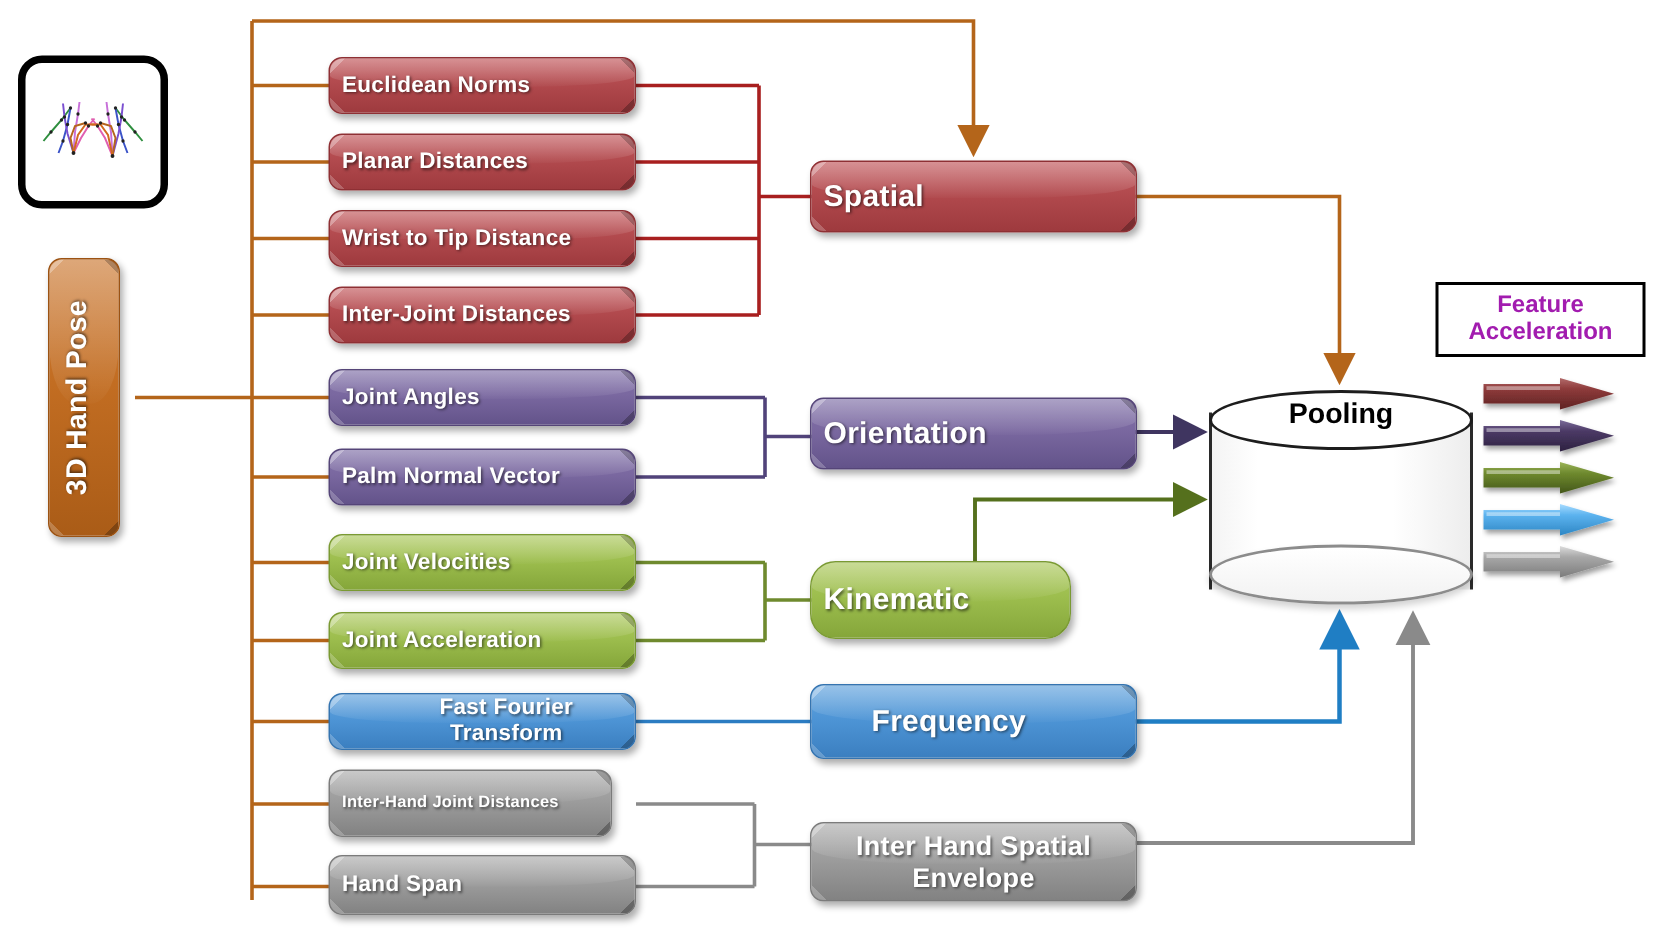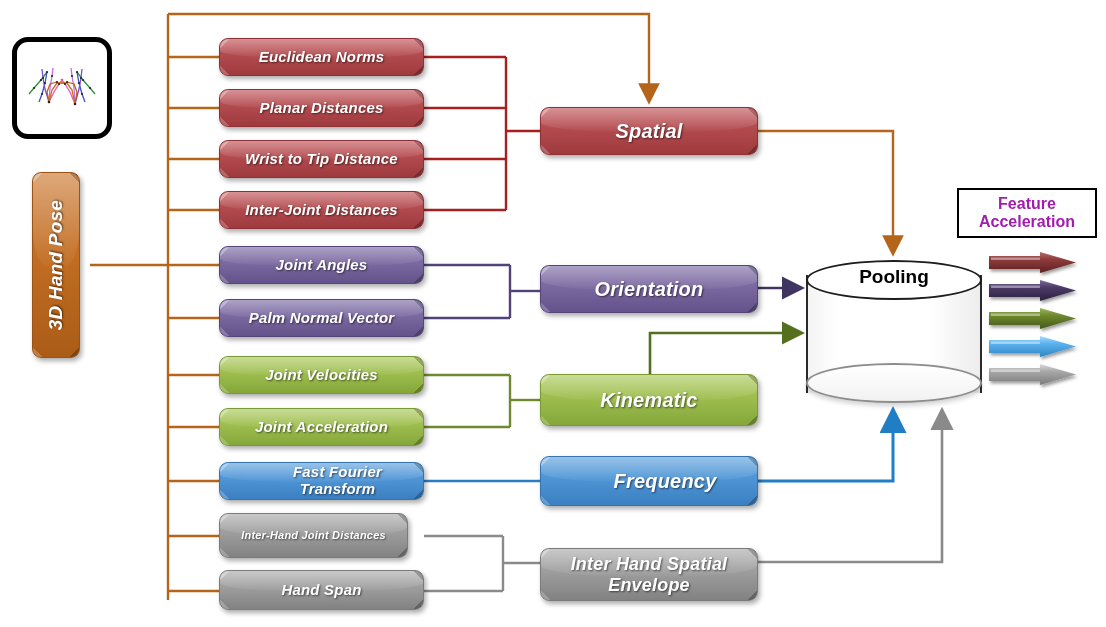--- a/index.html
+++ b/index.html
@@ -4,30 +4,29 @@
 <style>
   html,body{margin:0;padding:0;background:#fff;}
   body{width:1106px;height:627px;font-family:"Liberation Sans",sans-serif;overflow:hidden;}
   #stage{position:relative;width:1106px;height:627px;background:#ffffff;}
 
   
   .nodebox{
     position:absolute;
     border-radius:9px;
     box-sizing:border-box;
-    display:flex;align-items:center;justify-content:center;
+    display:flex;align-items:center;
     text-align:center;
     color:#ffffff;
     font-weight:bold;
     text-shadow:1px 1px 2px rgba(0,0,0,.55);
     letter-spacing:.2px;
     line-height:1.12;
     overflow:hidden;
     box-shadow:2px 3px 5px rgba(0,0,0,.33);
-    font-style:italic;
   }
   .nodebox .lbl{position:relative;z-index:3;padding:0 8px;}
   
   .nodebox:before{
     content:"";position:absolute;z-index:2;inset:0;
     background:
       linear-gradient(135deg, rgba(255,255,255,.30) 0 7px, rgba(255,255,255,0) 7px) left top/22px 22px no-repeat,
       linear-gradient(225deg, rgba(0,0,0,.22) 0 7px, rgba(0,0,0,0) 7px) right top/22px 22px no-repeat,
       linear-gradient(45deg, rgba(255,255,255,.22) 0 7px, rgba(255,255,255,0) 7px) left bottom/22px 22px no-repeat,
       linear-gradient(315deg, rgba(0,0,0,.26) 0 7px, rgba(0,0,0,0) 7px) right bottom/22px 22px no-repeat;
@@ -282,21 +281,21 @@
     </div>
 
   <div class="nodebox c-red" style="left:540px;top:107px;width:218px;height:48px;font-size:20px;">
     <span class="lbl">Spatial</span>
     </div>
 
   <div class="nodebox c-purple" style="left:540px;top:265px;width:218px;height:48px;font-size:20px;">
     <span class="lbl">Orientation</span>
     </div>
 
-  <div class="nodebox c-green" style="left:540px;top:374px;width:218px;height:52px;font-size:20px;">
+  <div class="nodebox c-green" style="left:540px;top:374px;width:174px;height:52px;font-size:20px;border-radius:17px;">
     <span class="lbl">Kinematic</span>
     </div>
 
   <div class="nodebox c-blue" style="left:540px;top:456px;width:218px;height:50px;font-size:20px;">
     <span class="lbl">Frequency</span>
     </div>
 
   <div class="nodebox c-gray" style="left:540px;top:536px;width:218px;height:53px;font-size:18px;margin-top:12px;">
     <span class="lbl">Inter Hand Spatial Envelope</span>
     </div>

